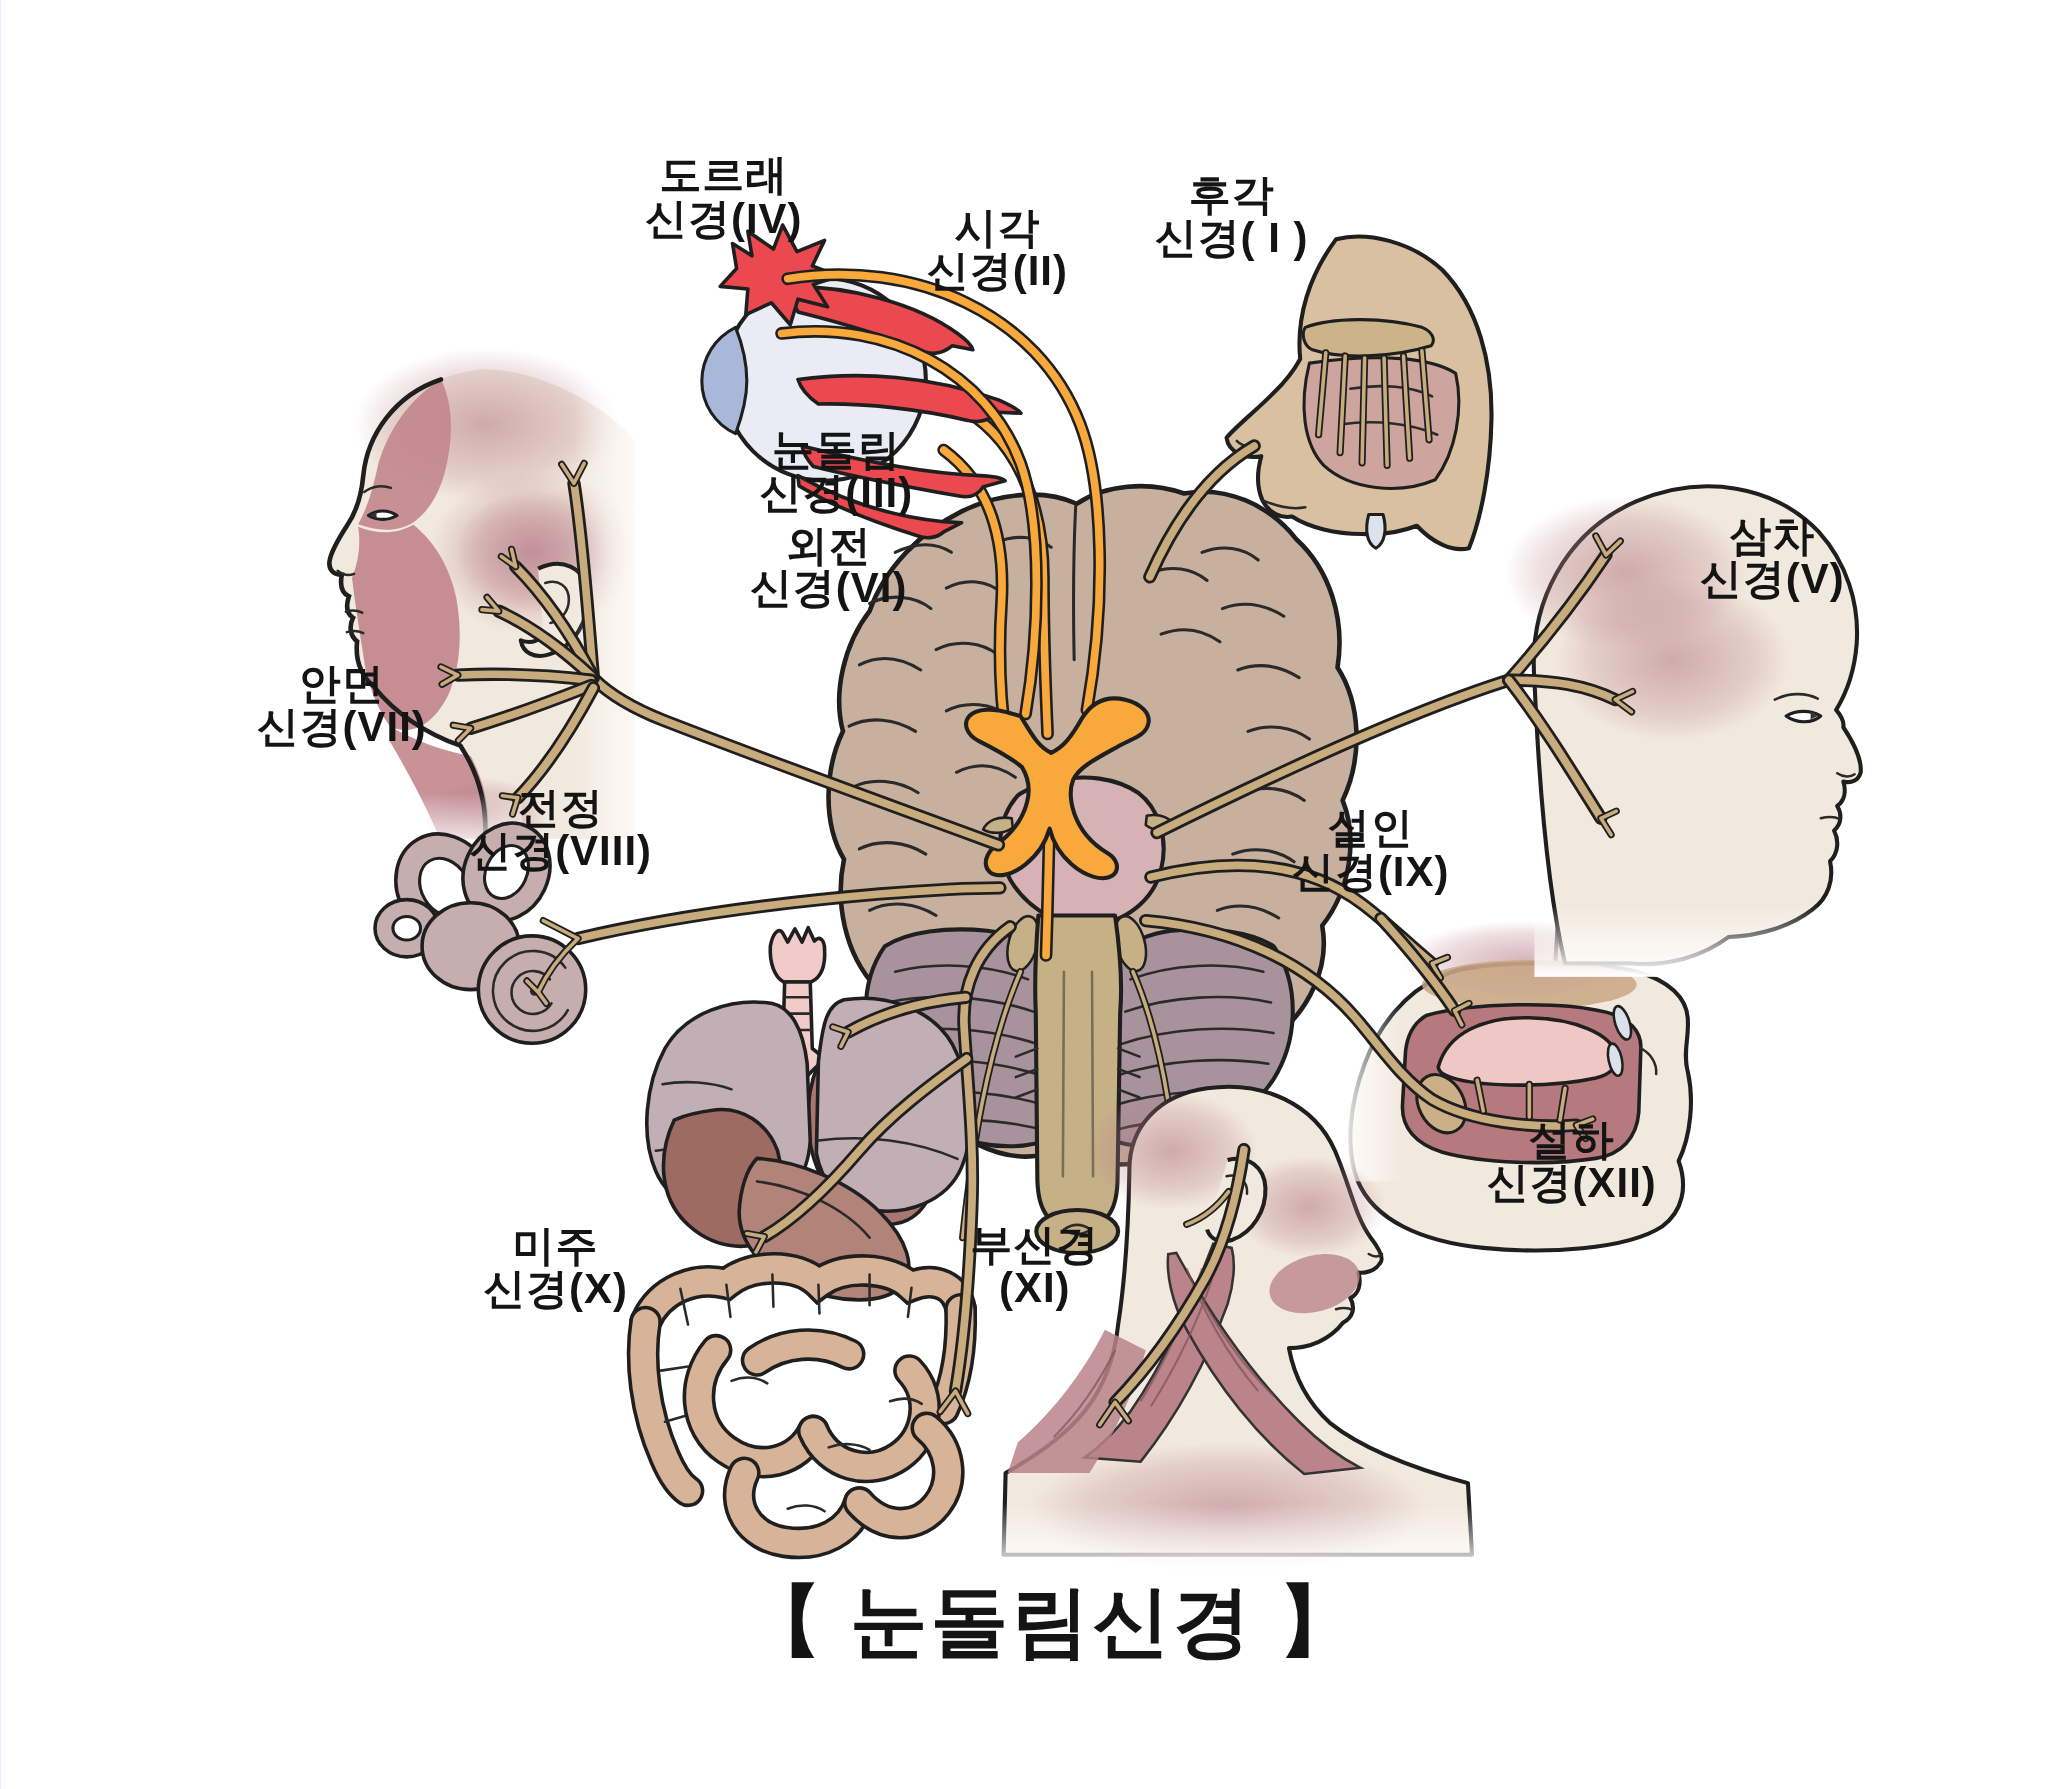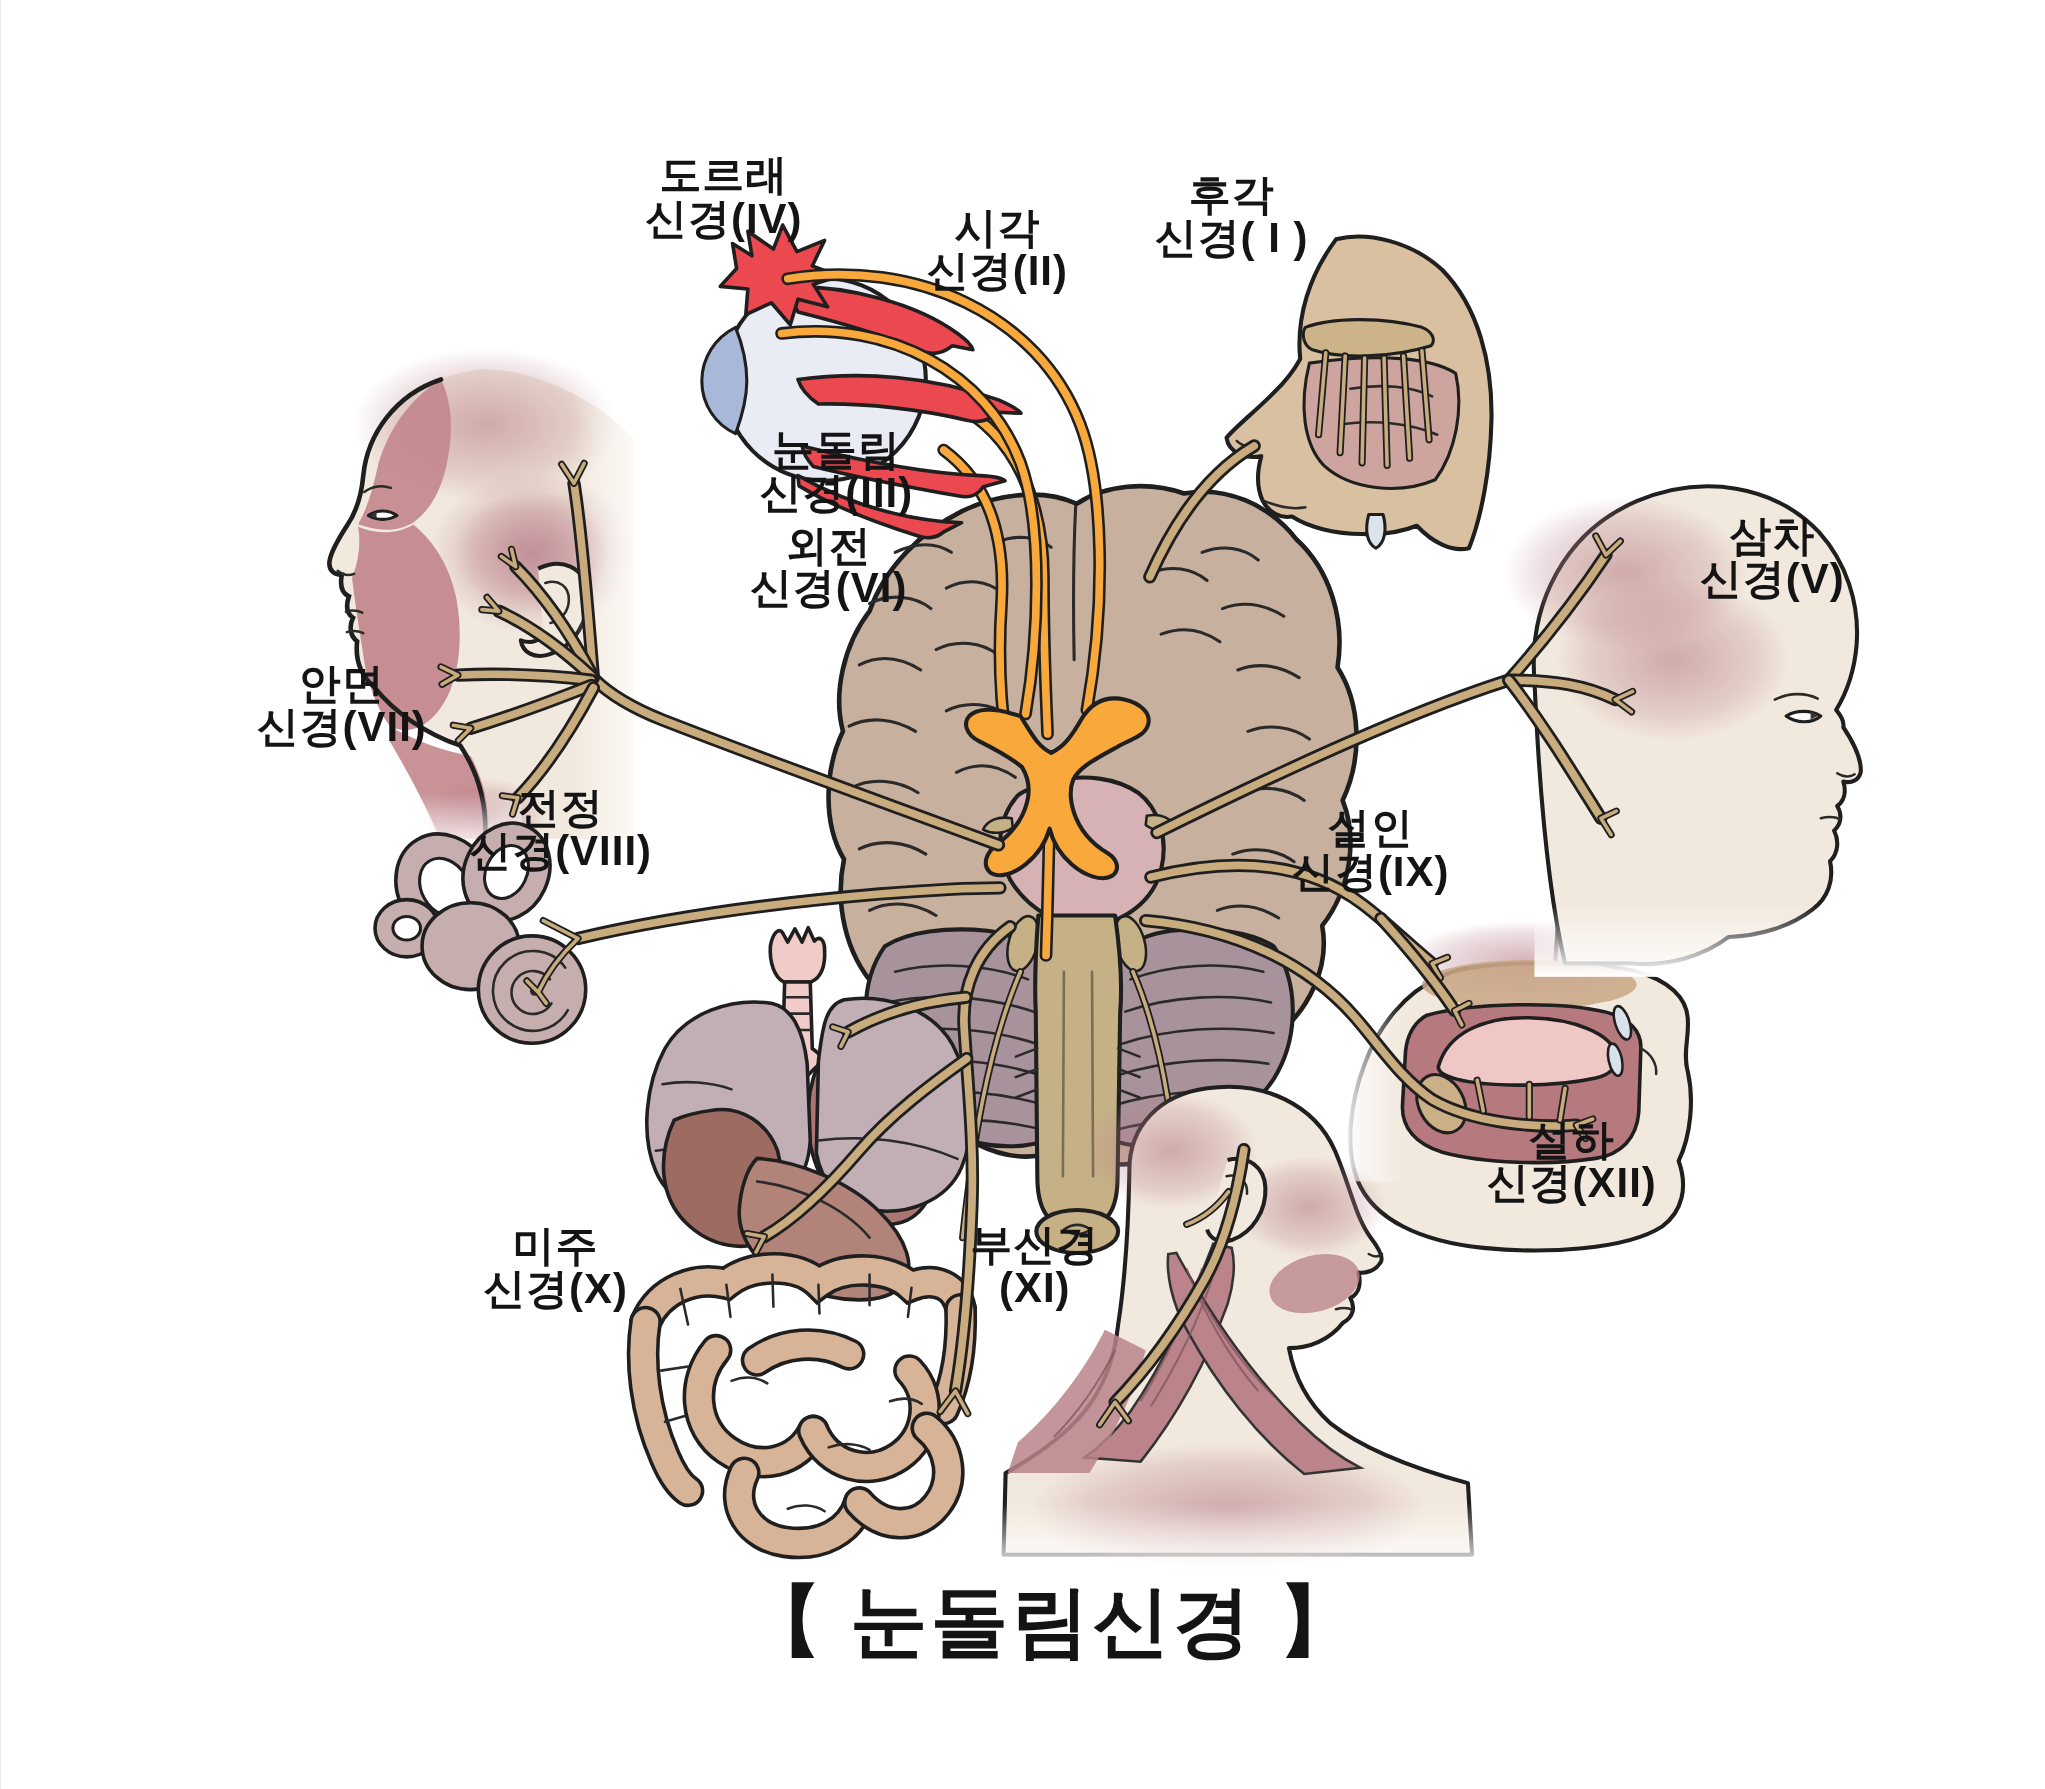--- a/index.html
+++ b/index.html
@@ -1,16 +1,16 @@
 <!DOCTYPE html>
 <html style="font-size:8.2px"><head>
 <meta charset="utf-8">
 <style>
   html,body{margin:0;padding:0;background:#ffffff;}
-  .stage{position:relative;width:2046px;height:1790px;background:#737373;overflow:hidden;}
+  .stage{position:relative;width:2046px;height:1790px;background:#8b5cf6;overflow:hidden;}
   svg{display:block;}
   text{font-family:"Liberation Sans","DejaVu Sans",sans-serif;fill:#141414;}
   .lbl{font-size:82px;font-weight:600;text-anchor:middle;letter-spacing:2px;}
   .ttl{font-size:152px;font-weight:800;text-anchor:middle;letter-spacing:6px;}
   
   .nO{stroke:#1f1f1f;stroke-width:26;fill:none;stroke-linecap:round;stroke-linejoin:round;}
   .nI{stroke:#C9AC7E;stroke-width:15;fill:none;stroke-linecap:round;stroke-linejoin:round;}
   .fO{stroke:#1f1f1f;stroke-width:14;fill:none;stroke-linecap:round;}
   .fI{stroke:#C9AC7E;stroke-width:7;fill:none;stroke-linecap:round;}
   .oO{stroke:#1f1f1f;stroke-width:25;fill:none;stroke-linecap:round;}

